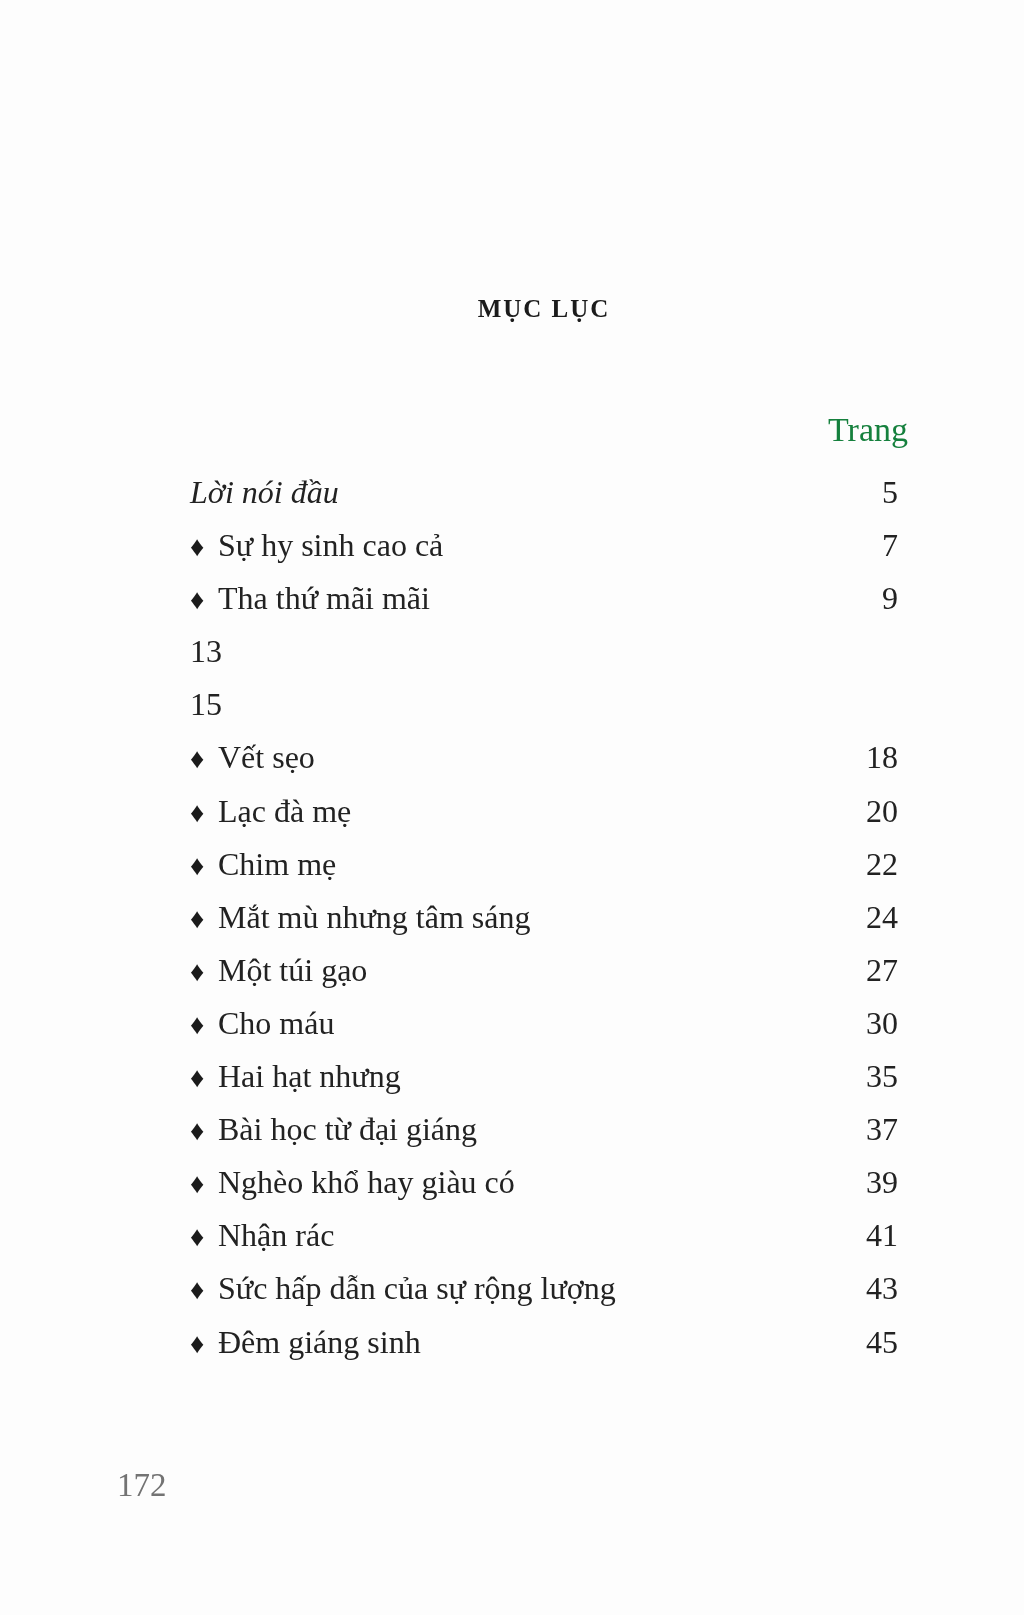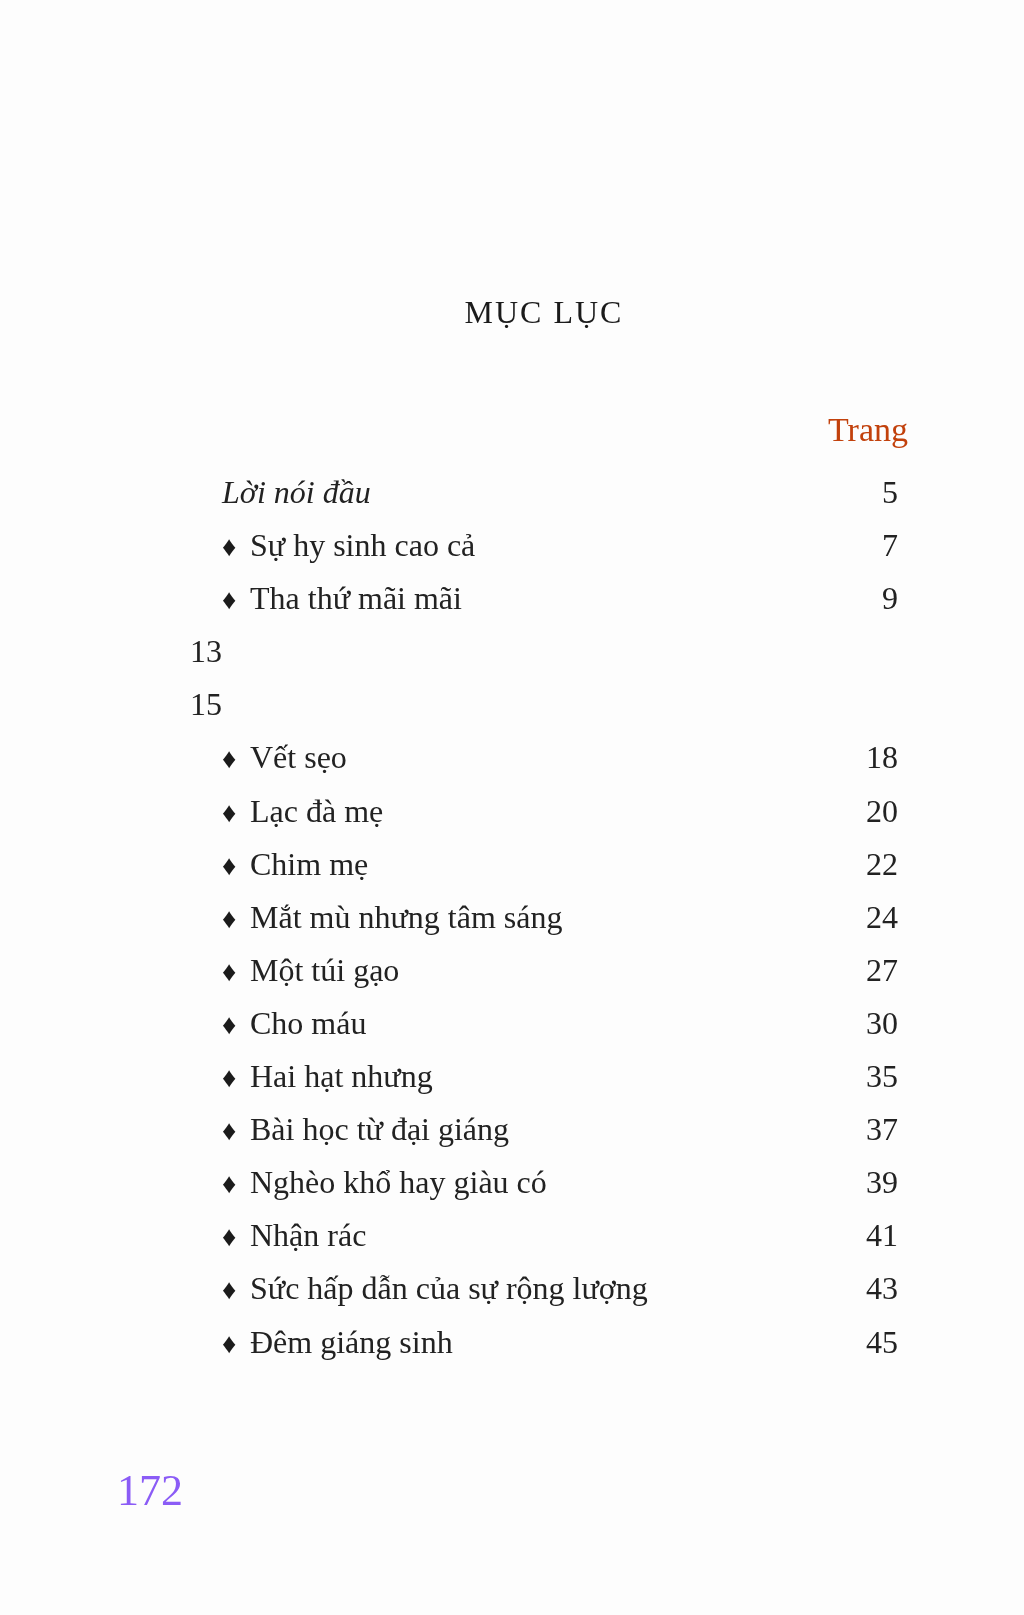--- a/index.html
+++ b/index.html
@@ -14,74 +14,73 @@
     font-family: "Liberation Serif", "DejaVu Serif", serif;
     color: #222222;
     overflow: hidden;
   }
   .page-title {
     position: absolute;
     top: 296px;
     left: 190px;
     width: 708px;
     text-align: center;
-    font-size: 32px;
-    font-weight: 400;
+    font-size: 25px;
+    font-weight: 700;
     letter-spacing: 2px;
     line-height: 1;
     color: #1b1b1b;
   }
   .column-header {
     position: absolute;
     top: 413px;
     right: 116px;
     font-size: 34px;
     line-height: 1;
-    color: #c2410c;
+    color: #15803d;
     text-align: center;
   }
   .toc-list {
     position: absolute;
     top: 466px;
     left: 190px;
     width: 708px; 
   }
   .toc-row {
     display: flex;
     justify-content: space-between;
     align-items: baseline;
     height: 53.1px;
     line-height: 53.1px;
     font-size: 32px;
     white-space: nowrap;
   }
   .toc-row .entry-label-wrap {
     display: inline-block;
-    margin-left: 32px;
   }
   .bullet {
     display: inline-block;
     width: 28px;
     font-size: 28px;
     color: #1b1b1b;
     vertical-align: baseline;
   }
   .toc-row.preface .entry-label {
     font-style: italic;
   }
   .entry-page {
     font-size: 32px;
   }
   .folio {
     position: absolute;
     top: 1469px;
     left: 117px;
-    font-size: 44px;
+    font-size: 33px;
     line-height: 1;
-    color: #8b5cf6;
+    color: #737373;
     font-family: Liberation Serif, serif;
   }
 </style>
 </head>
 <body>
 
 <div class="page-title">MỤC LỤC</div>
 
 <div class="column-header">Trang</div>
 

